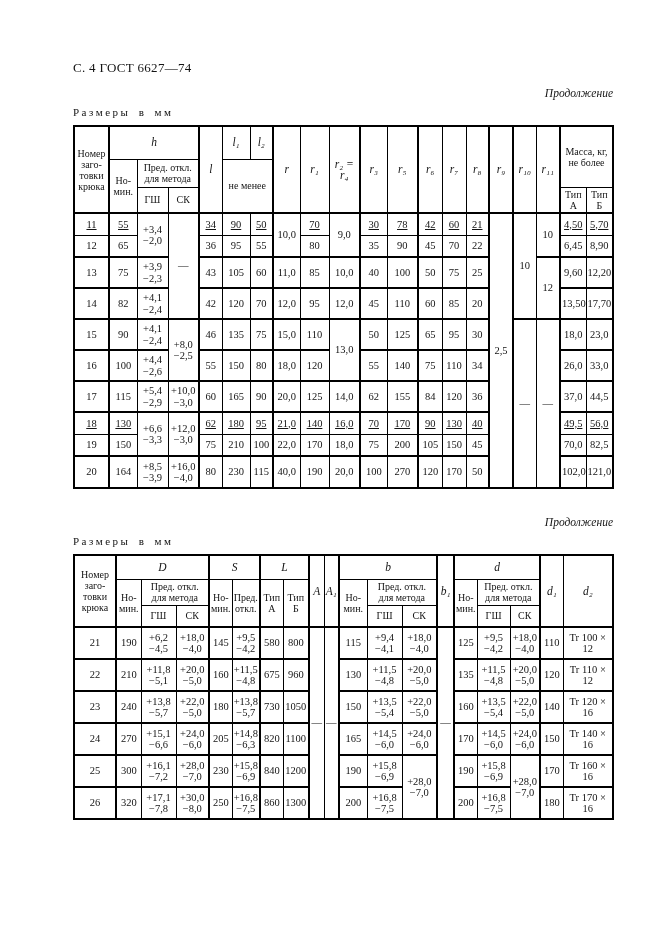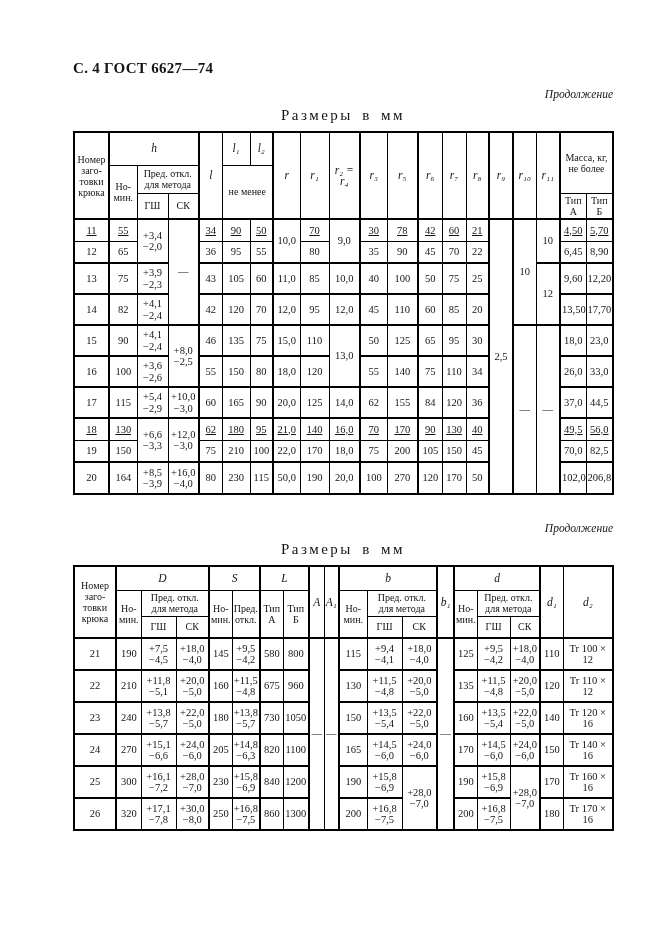--- a/index.html
+++ b/index.html
@@ -6,33 +6,33 @@
     margin: 0; padding: 0;
     width: 661px; height: 936px;
     background: #ffffff;
     overflow: hidden;
     font-family: "Liberation Serif", serif;
     color: #141414;
   }
   .page { position: relative; width: 661px; height: 936px; background: #fff; }
   .doc-title {
     margin: 60px 0 0 73px;
-    font-size: 15px; font-weight: bold; letter-spacing: 0.3px;
+    font-size: 13px; font-weight: normal; letter-spacing: 0.3px;
   }
   .sheet { margin-left: 73px; width: 540px; }
   .continuation {
     text-align: right;
     font-style: italic;
     font-size: 11.5px;
     margin-top: 11px;
     padding-right: 0px;
   }
   .size-caption {
-    text-align: center;
-    font-size: 15px;
+    text-align: left;
+    font-size: 11px;
     letter-spacing: 2.5px;
     word-spacing: 3px;
     margin-top: 7px;
     margin-bottom: 7px;
   }
   .continuation.second { margin-top: 27px; }
   table {
     border-collapse: collapse;
     table-layout: fixed;
     width: 540px;
@@ -239,21 +239,21 @@
             <td class="">95</td>
             <td class="br2">30</td>
             <td rowspan="6" class="">—</td>
             <td rowspan="6" class="br2">—</td>
             <td class="">18,0</td>
             <td class="">23,0</td>
           </tr>
           <tr>
             <td class="br2">16</td>
             <td class="">100</td>
-            <td class="">+3,6
+            <td class="">+4,4
 −2,6</td>
             <td class="">55</td>
             <td class="">150</td>
             <td class="br2">80</td>
             <td class="">18,0</td>
             <td class="">120</td>
             <td class="">55</td>
             <td class="br2">140</td>
             <td class="">75</td>
             <td class="">110</td>
@@ -323,30 +323,30 @@
           <tr>
             <td class="br2">20</td>
             <td class="">164</td>
             <td class="">+8,5
 −3,9</td>
             <td class="br2">+16,0
 −4,0</td>
             <td class="">80</td>
             <td class="">230</td>
             <td class="br2">115</td>
-            <td class="">50,0</td>
+            <td class="">40,0</td>
             <td class="">190</td>
             <td class="br2">20,0</td>
             <td class="">100</td>
             <td class="br2">270</td>
             <td class="">120</td>
             <td class="">170</td>
             <td class="br2">50</td>
             <td class="">102,0</td>
-            <td class="">206,8</td>
+            <td class="">121,0</td>
           </tr>
         </tbody>
     </table>
     <div class="continuation second">Продолжение</div>
     <div class="size-caption">Размеры в мм</div>
     <table id="t2">
       <colgroup>
           <col style="width: 42px;">
           <col style="width: 25px;">
           <col style="width: 35px;">
@@ -412,21 +412,21 @@
             <th class="bb2">ГШ</th>
             <th class="br2 bb2">СК</th>
             <th class="bb2">ГШ</th>
             <th class="br2 bb2">СК</th>
           </tr>
         </thead>
       <tbody>
           <tr>
             <td class="br2">21</td>
             <td class="">190</td>
-            <td class="">+7,5
+            <td class="">+6,2
 −4,5</td>
             <td class="br2">+18,0
 −4,0</td>
             <td class="">145</td>
             <td class="br2">+9,5
 −4,2</td>
             <td class="">580</td>
             <td class="br2">800</td>
             <td rowspan="6" class="">—</td>
             <td rowspan="6" class="br2">—</td>

